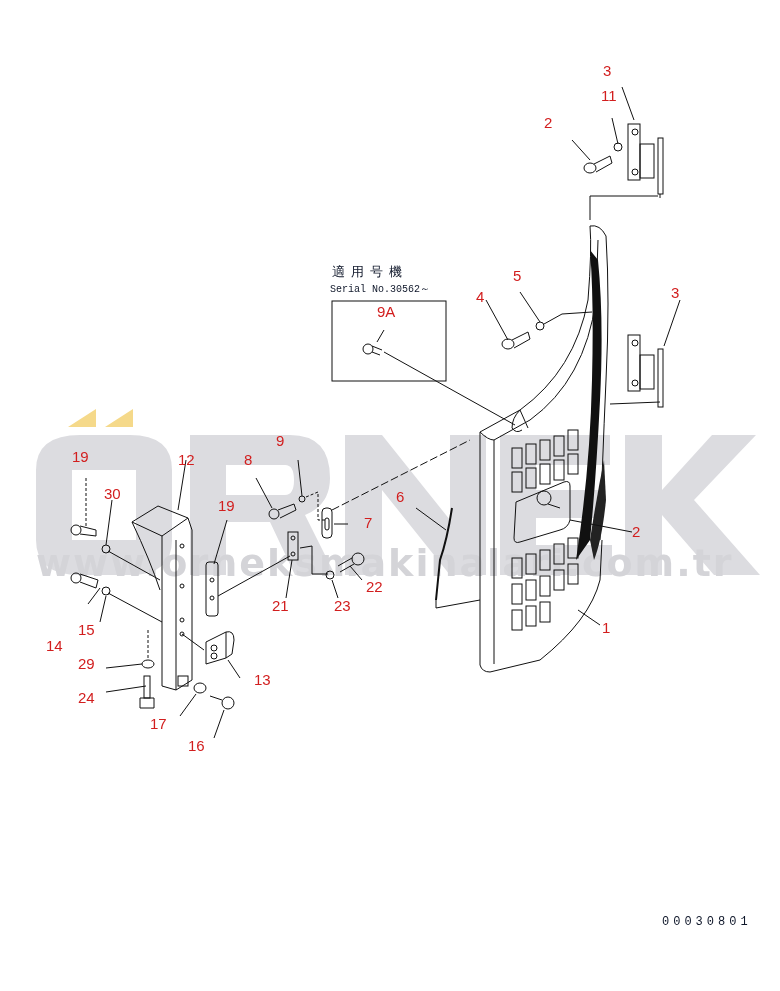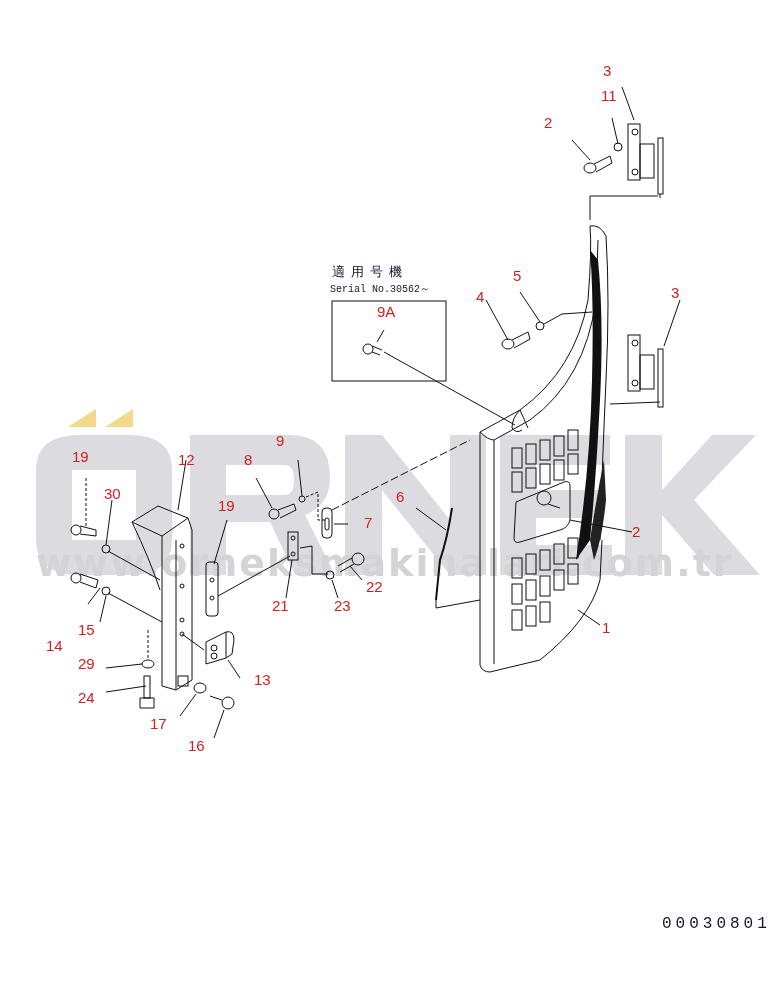--- a/index.html
+++ b/index.html
@@ -250,13 +250,13 @@
 <div class="callout" style="left:150px;top:716px;">17</div>
 <div class="callout" style="left:218px;top:498px;">19</div>
 <div class="callout" style="left:72px;top:449px;">19</div>
 <div class="callout" style="left:104px;top:486px;">30</div>
 <div class="callout" style="left:272px;top:598px;">21</div>
 <div class="callout" style="left:366px;top:579px;">22</div>
 <div class="callout" style="left:334px;top:598px;">23</div>
 <div class="callout" style="left:78px;top:690px;">24</div>
 <div class="callout" style="left:78px;top:656px;">29</div>
 
-<div class="mono" style="left:662px;top:916px;font-size:16px;letter-spacing:4px;">00030801</div>
+<div class="mono" style="left:662px;top:916px;font-size:12px;letter-spacing:4px;">00030801</div>
 
 </body></html>

